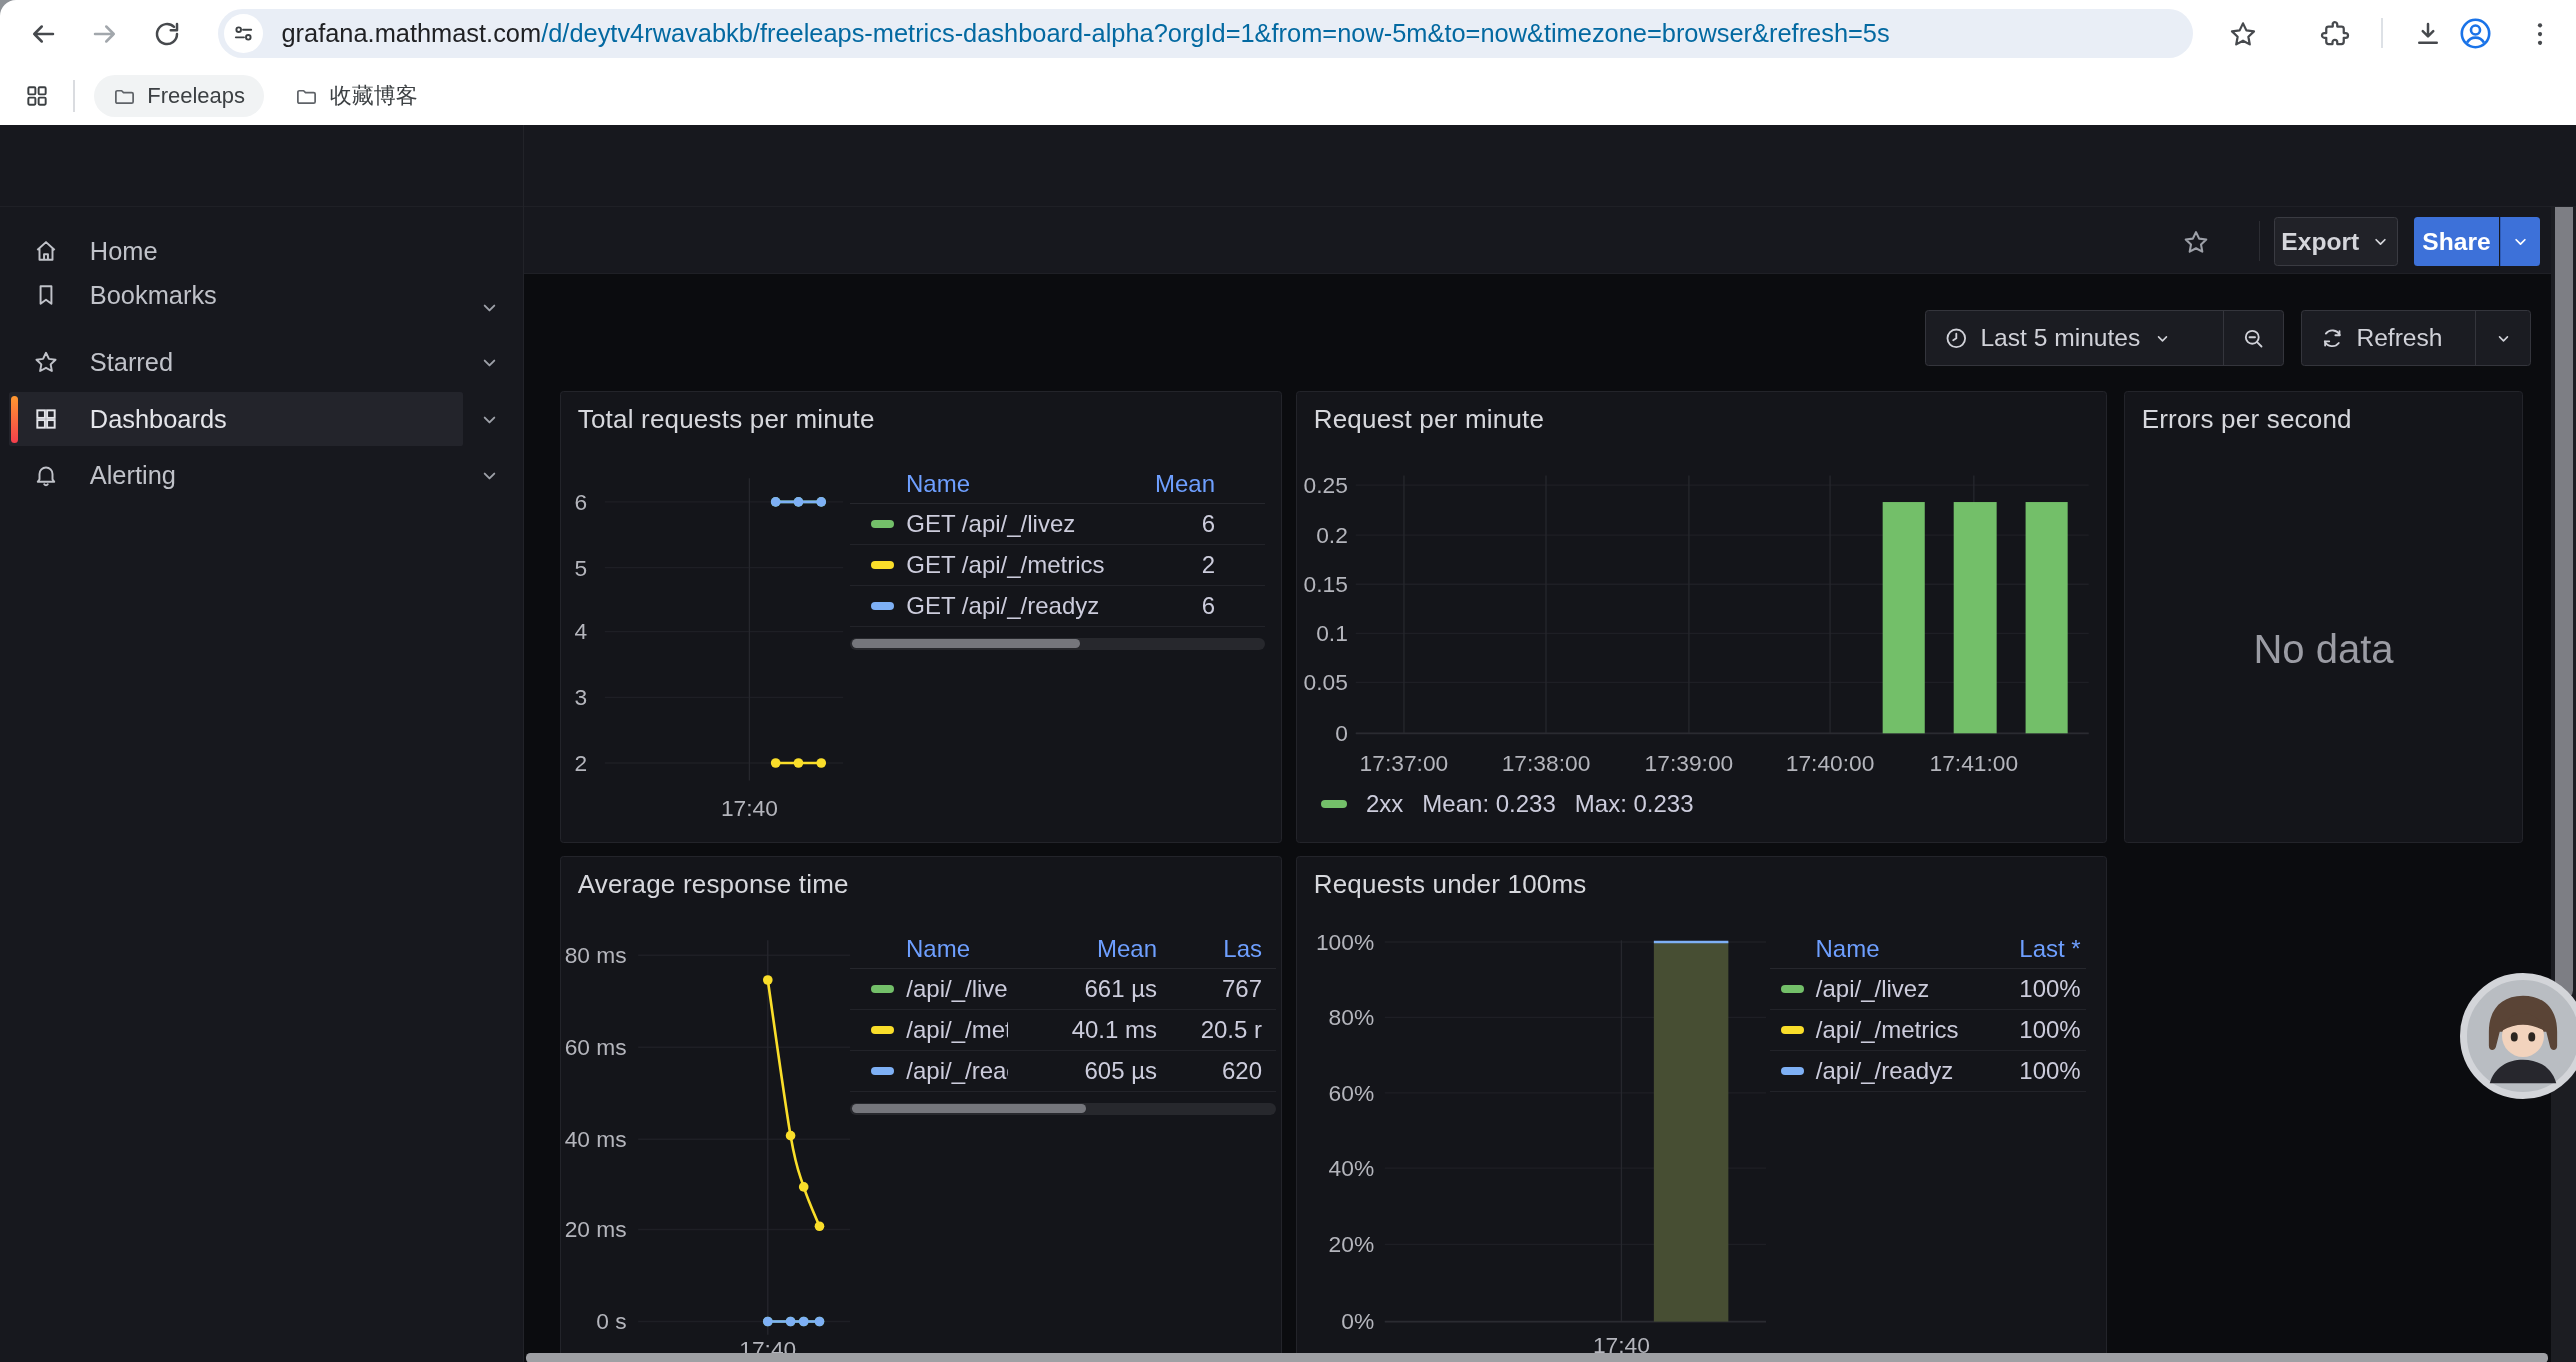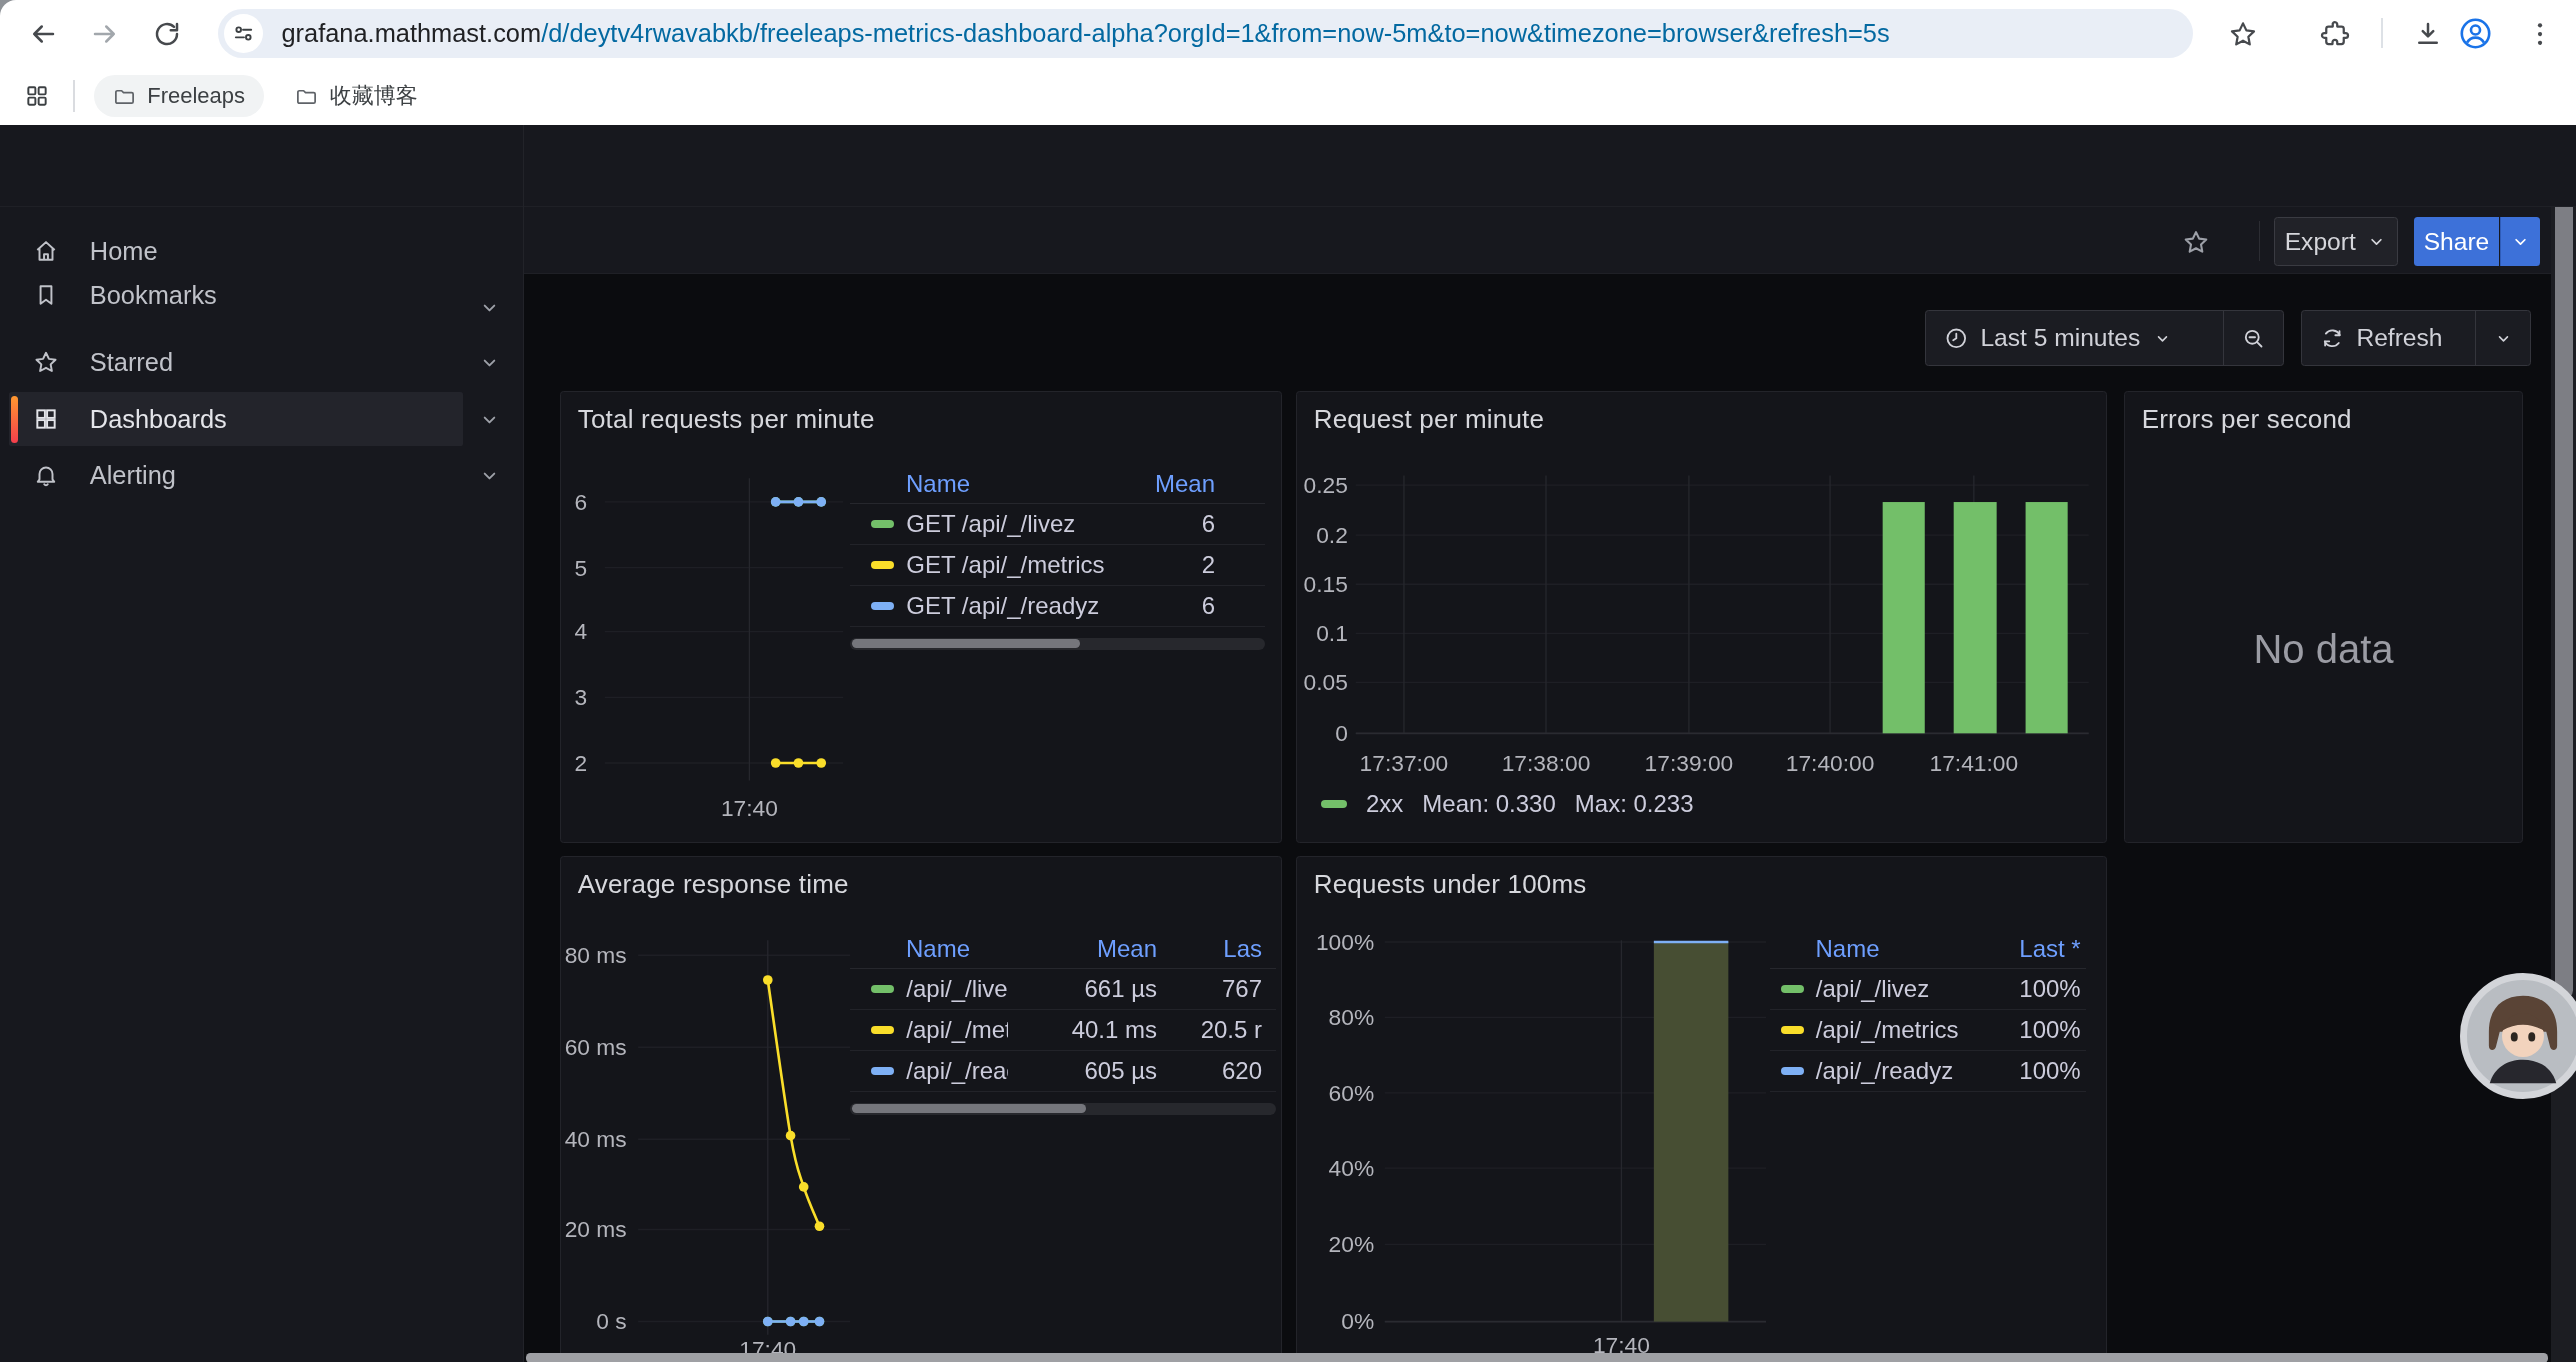--- a/index.html
+++ b/index.html
@@ -57,21 +57,21 @@
   .searchbox .kbd svg { width:26px; height:26px; }
 
   .hicon { position:absolute; top:153px; width:39px; height:39px; color:#a2a4ac; display:flex; align-items:center; justify-content:center; }
   .hicon svg { width:28px; height:28px; }
   .huser { position:absolute; left:2488px; top:153px; width:39px; height:39px; border-radius:50%; overflow:hidden; }
 
   
   .fav-star { position:absolute; left:2176px; top:222px; width:39px; height:39px; color:#9da0a8; display:flex; align-items:center; justify-content:center; }
   .fav-star svg { width:28px; height:28px; }
   .sub-div { position:absolute; left:2259px; top:221px; width:0.9px; height:40px; background:#2c2d33; }
-  .btn { position:absolute; display:flex; align-items:center; justify-content:center; font-size:24.6px; font-weight:400; border-radius:3.5px; }
+  .btn { position:absolute; display:flex; align-items:center; justify-content:center; font-size:24.6px; font-weight:700; border-radius:3.5px; }
   .btn-export { left:2274px; top:217px; width:124px; height:49px; background:#212228; border:0.9px solid #3a3b42; color:#d5d6db; gap:10.5px; }
   .btn-export svg { width:21px; height:21px; }
   .btn-share { left:2414px; top:217px; width:85px; height:49px; background:#3d71d9; color:#fff; border-radius:3.5px 0 0 3.5px; }
   .btn-share-caret { left:2500px; top:217px; width:40px; height:49px; background:#3d71d9; color:#fff; border-radius:0 3.5px 3.5px 0; border-left:0.9px solid #2f5cb8; }
   .btn-share-caret svg { width:21px; height:21px; }
 
   
   .side-item { position:absolute; left:8.8px; width:454px; height:54px; display:flex; align-items:center; border-radius:2.6px; color:#c0c2c9; font-size:25.4px; }
   .side-item .sicon { width:28px; height:28px; margin-left:23px; display:flex; align-items:center; justify-content:center; }
   .side-item .sicon svg { width:26px; height:26px; }
@@ -501,21 +501,21 @@
         <rect x="831" y="125.24399999999999" width="48" height="263.75600000000003" fill="#73bf69"></rect>
         <text x="122" y="432" text-anchor="middle" fill="#b4b5bc" font-size="26" font-family="Liberation Sans, sans-serif">17:37:00</text>
         <text x="284" y="432" text-anchor="middle" fill="#b4b5bc" font-size="26" font-family="Liberation Sans, sans-serif">17:38:00</text>
         <text x="447" y="432" text-anchor="middle" fill="#b4b5bc" font-size="26" font-family="Liberation Sans, sans-serif">17:39:00</text>
         <text x="608" y="432" text-anchor="middle" fill="#b4b5bc" font-size="26" font-family="Liberation Sans, sans-serif">17:40:00</text>
         <text x="772" y="432" text-anchor="middle" fill="#b4b5bc" font-size="26" font-family="Liberation Sans, sans-serif">17:41:00</text>
       </svg>
     <div class="rpm-legend">
       <span class="pill"></span>
       <span>2xx</span>
-      <span>Mean: 0.330</span>
+      <span>Mean: 0.233</span>
       <span>Max: 0.233</span>
     </div>
   </section>
 
   <section class="panel" id="panel-errors">
     <h2 class="ptitle">Errors per second</h2>
     <div class="nodata">No data</div>
   </section>
 
   <section class="panel" id="panel-avg">

